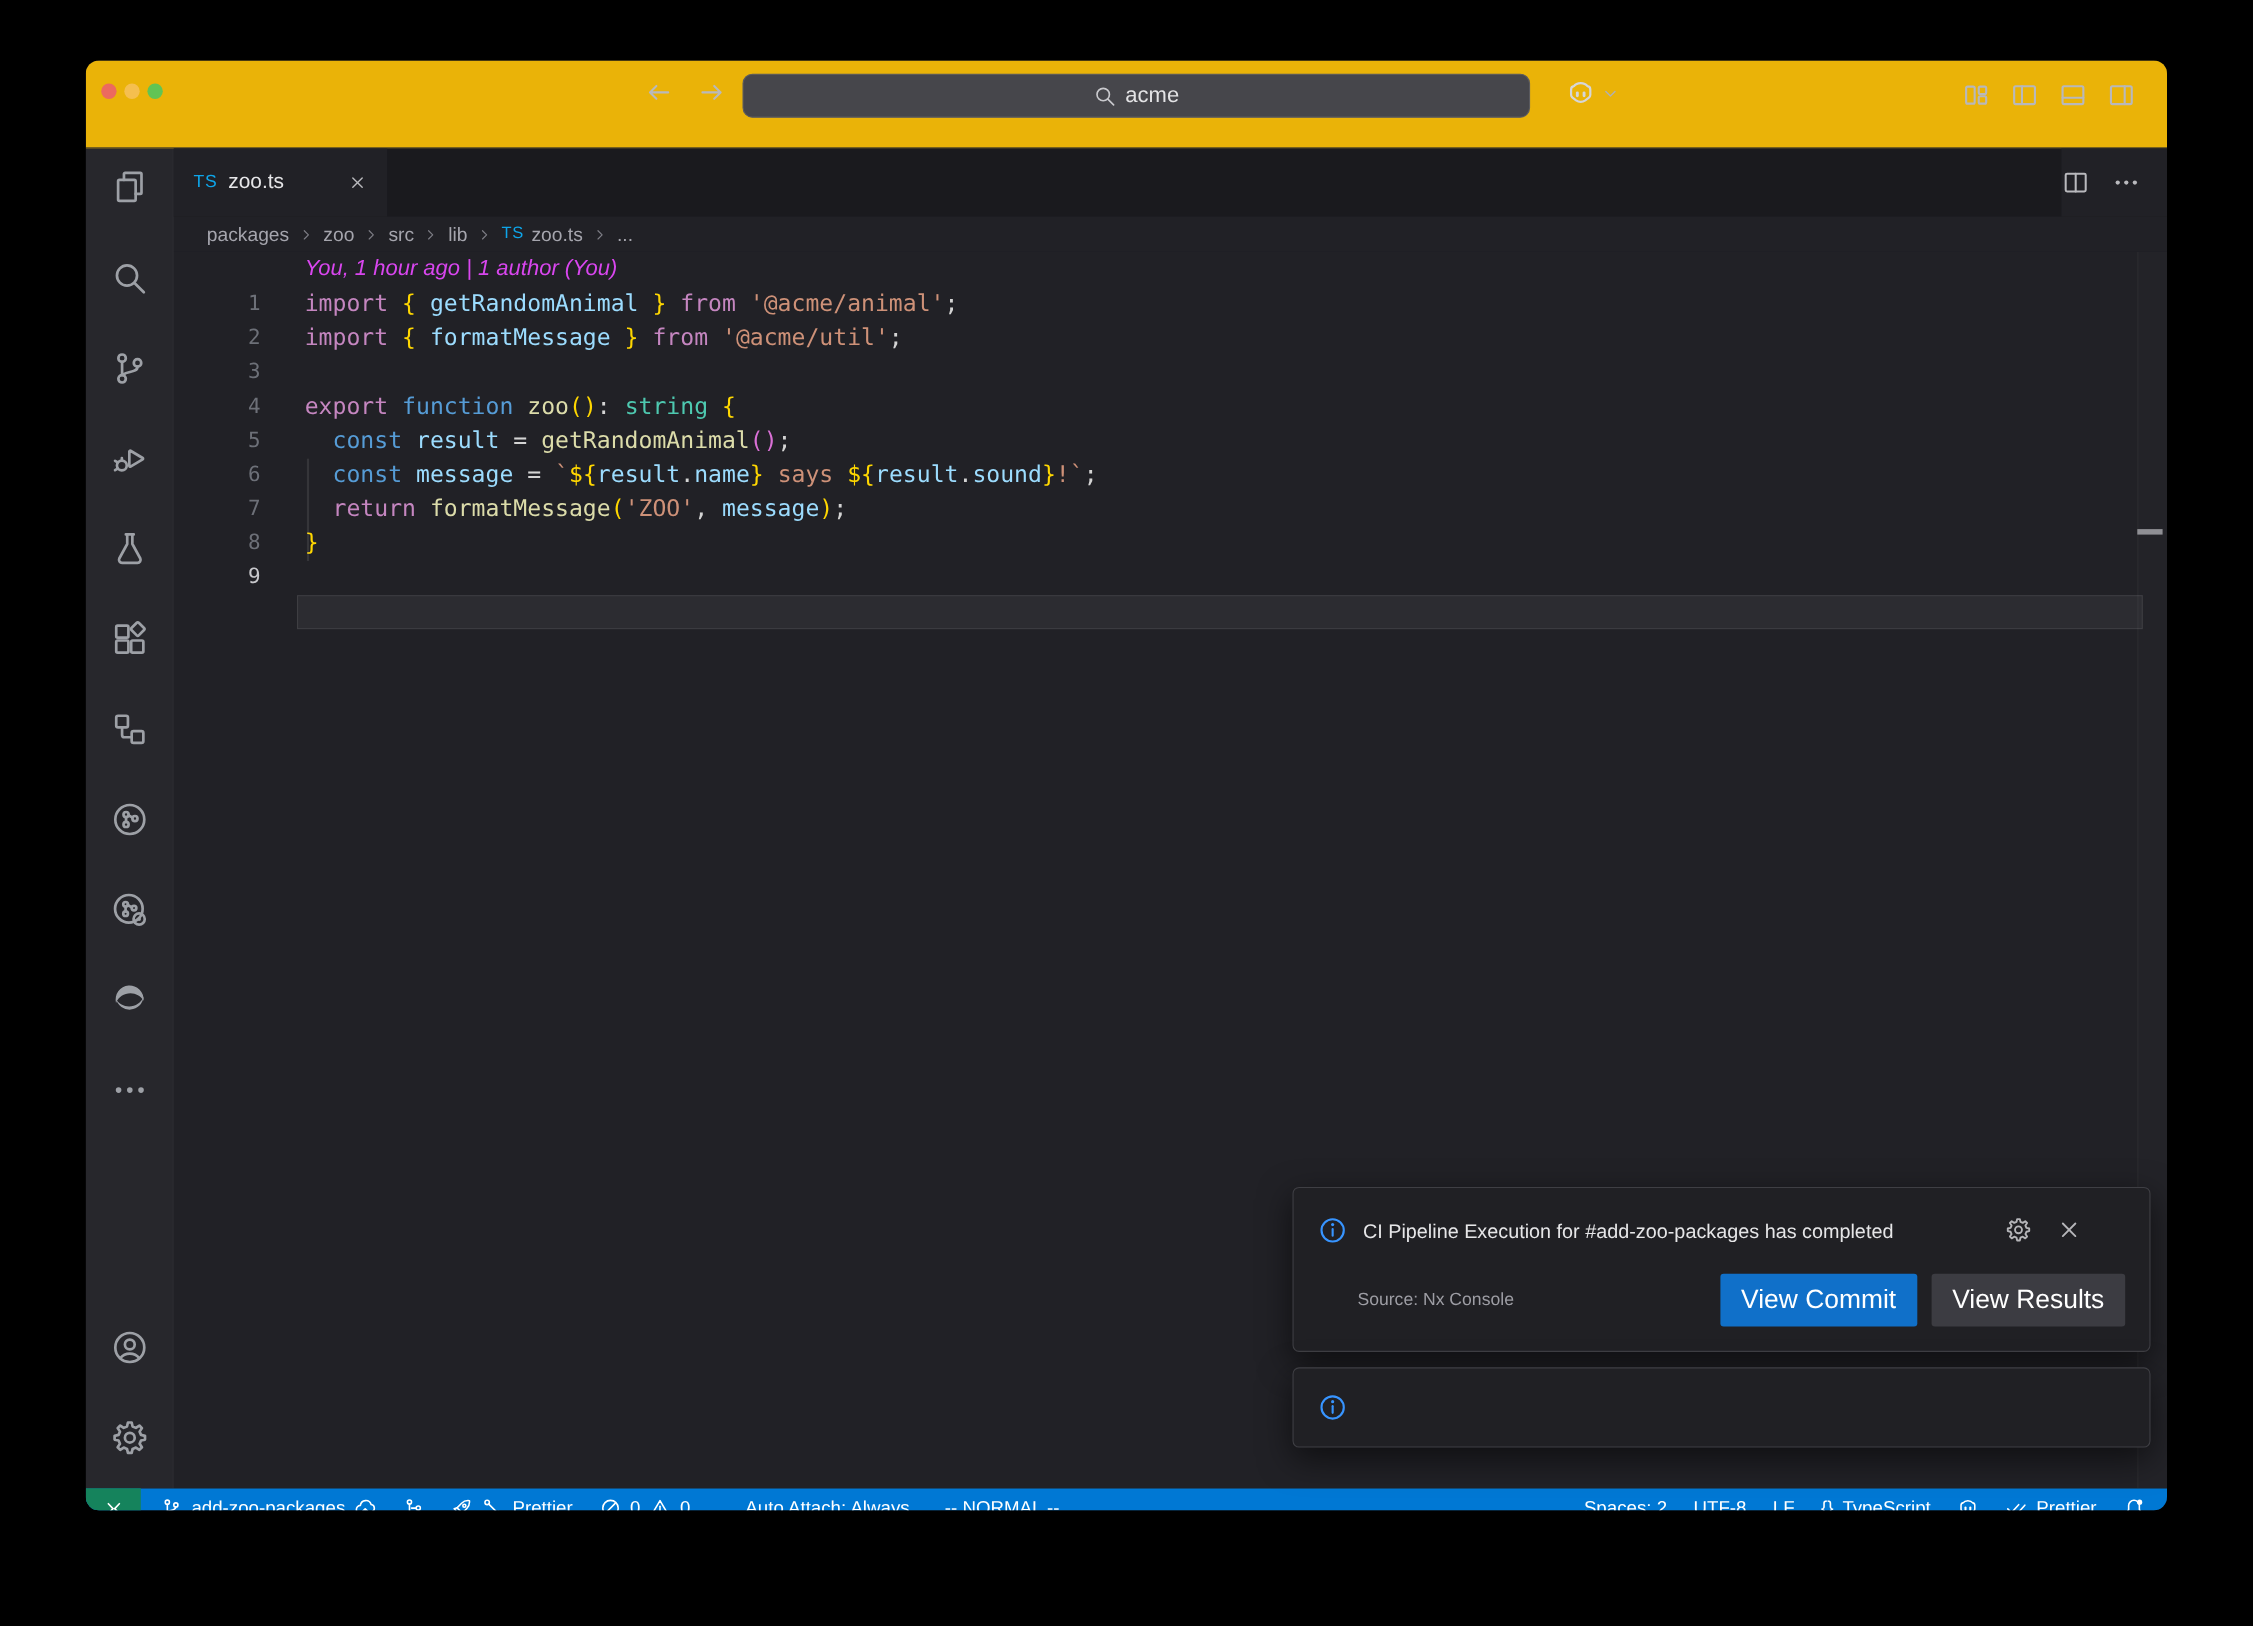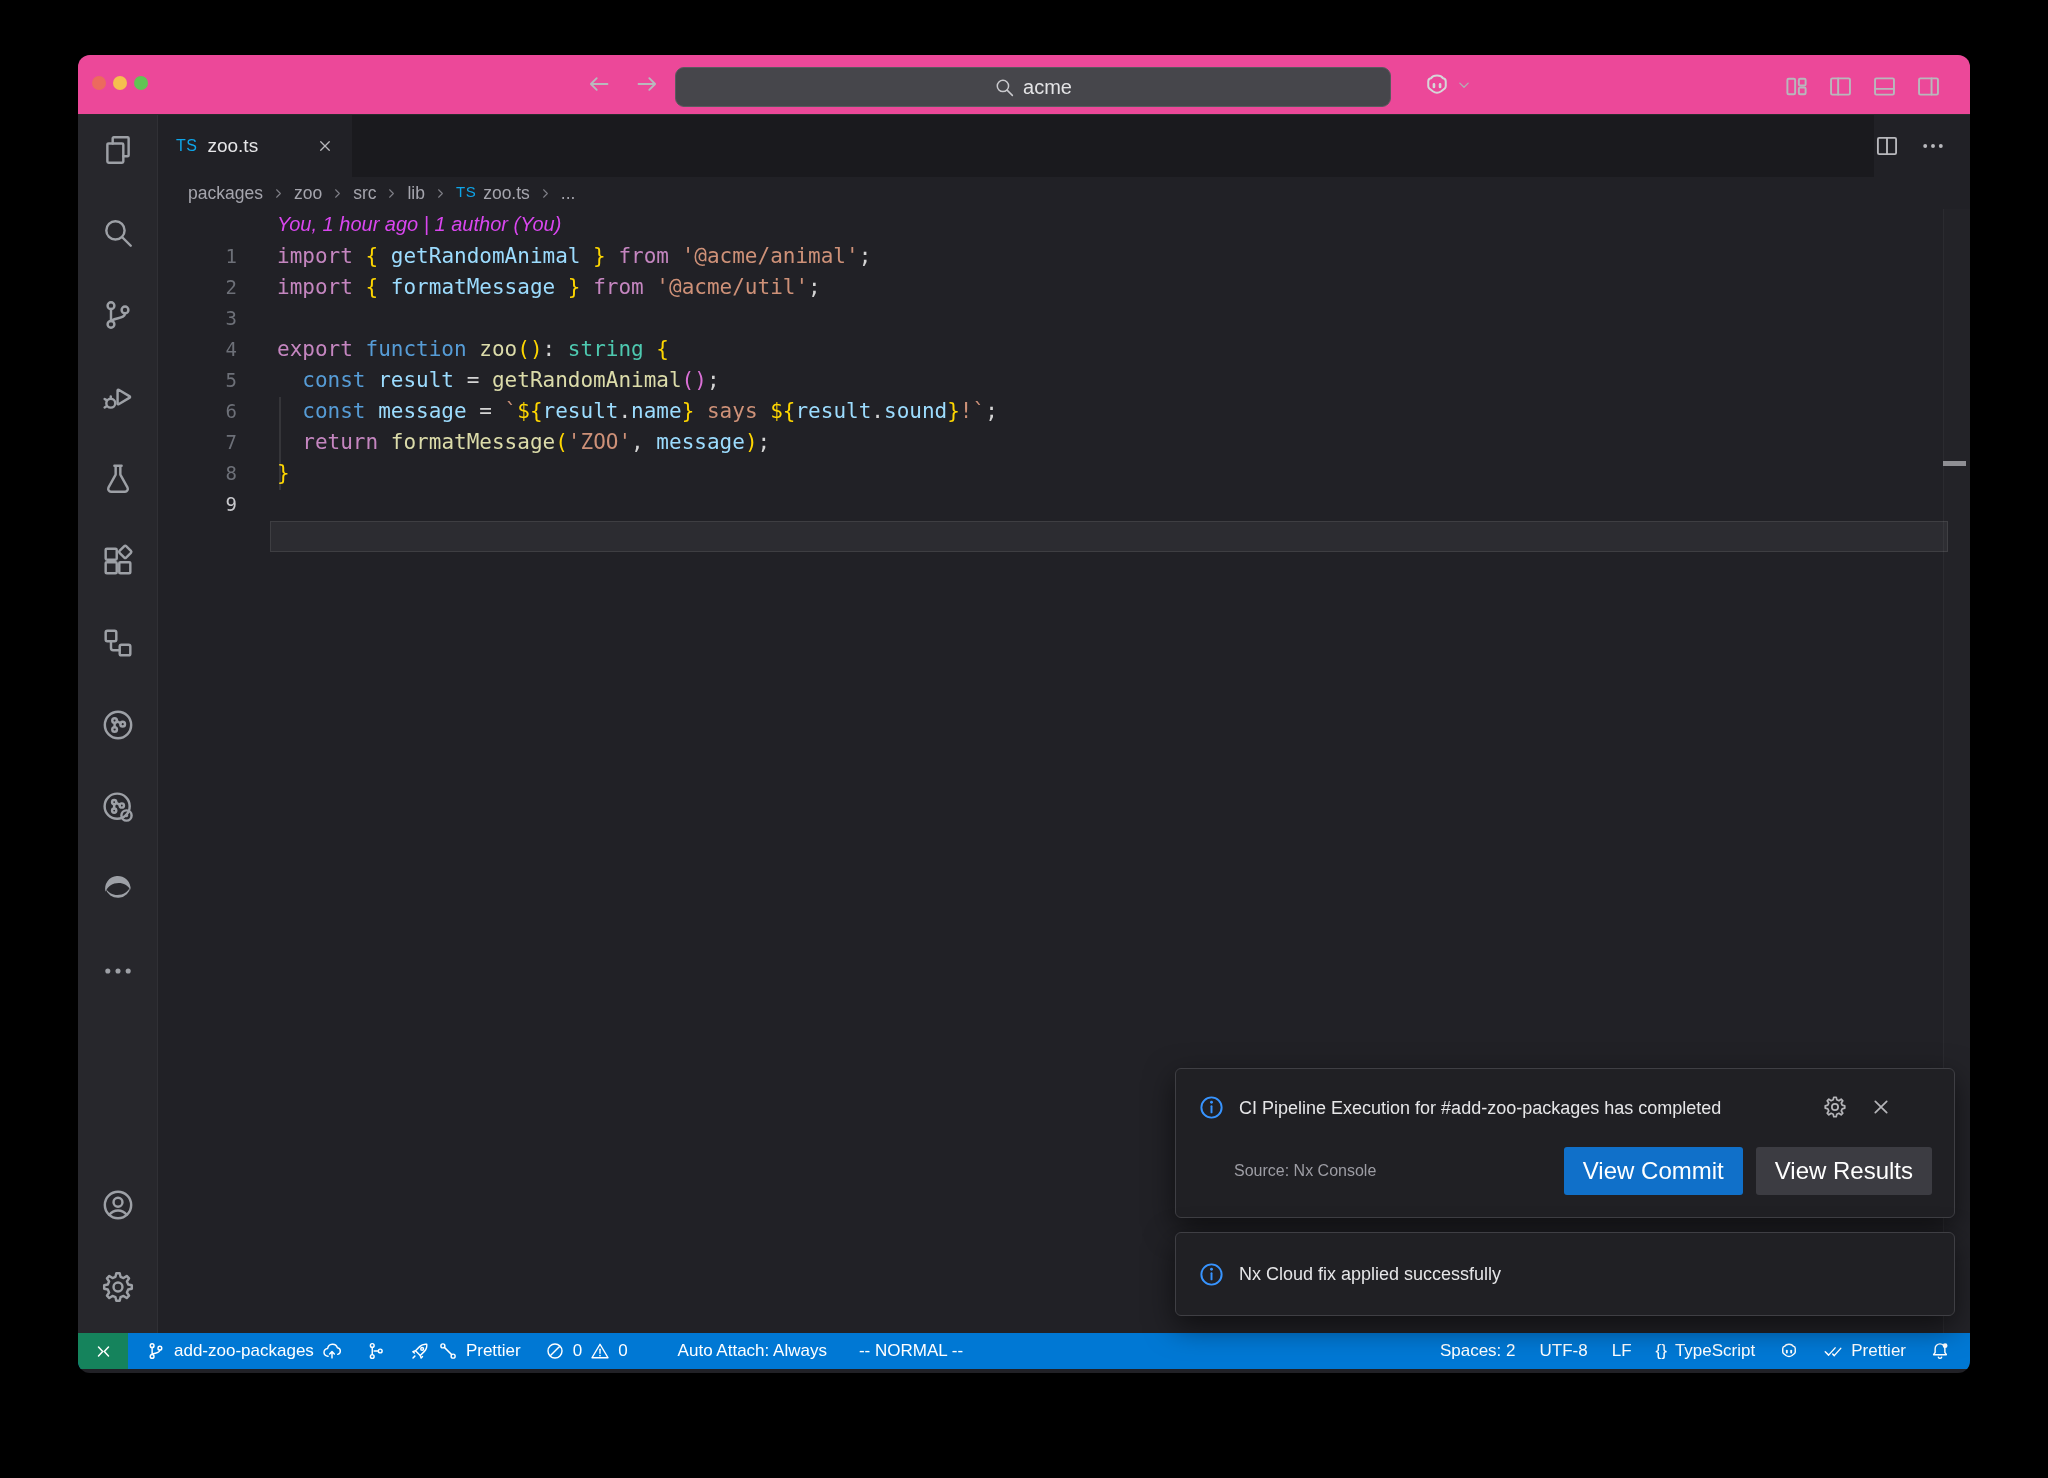--- a/index.html
+++ b/index.html
@@ -2,21 +2,21 @@
 <html style="--accent: #0078D4; --remote-green: #15835C; --btn-primary: #1070C9;"><head>
 <meta charset="utf-8">
 <style>
   * { margin:0; padding:0; box-sizing:border-box; }
   html,body { width:2048px; height:1478px; background:#000; overflow:hidden;
     font-family:"Liberation Sans", sans-serif; }
   .window { position:absolute; left:78px; top:55px; width:1892px; height:1318px;
     background:#212126; border-radius:12px; overflow:hidden; }
 
   
-  .titlebar { position:relative; height:60px; background:#ec4899; border-bottom:1px solid #2a2a2d; }
+  .titlebar { position:relative; height:80px; background:#eab308; border-bottom:1px solid #2a2a2d; }
   .traffic { position:absolute; left:14px; top:21px; display:flex; gap:7px; }
   .tl-dot { width:14px; height:14px; border-radius:50%; }
   .nav-arrows { position:absolute; left:508px; top:16px; display:flex; gap:22px; color:#b9b9bd; }
   .nav-arrows .ic { width:26px; height:26px; }
   .searchbox { position:absolute; left:597px; top:12px; width:716px; height:40px;
     background:#46464b; border:1px solid #5a5a5f; border-radius:9px;
     display:flex; align-items:center; justify-content:center; gap:8px; color:#e3e3e5; font-size:20px; }
   .searchbox .ic { width:21px; height:21px; color:#c9c9cd; }
   .copilot-menu { position:absolute; left:1345px; top:16px; display:flex; align-items:center; gap:4px; color:#d6d6d8; }
   .copilot-menu .ic { width:28px; height:28px; }
@@ -426,21 +426,20 @@
     </div>
     <div class="toast toast2" data-name="notification-nx-cloud-fix">
       <div class="toast-head">
         <span class="info-ic" data-name="info-icon">
             <svg class="ic" viewBox="0 0 16 16">
               <circle cx="8" cy="8" r="6"></circle>
               <path d="M8 7.3v3.6"></path>
               <circle cx="8" cy="4.9" r=".85" fill="currentColor" stroke="none"></circle>
             </svg>
           </span>
-        <span class="toast-title" data-name="notification-title">Nx Cloud fix applied successfully</span>
       </div>
     </div>
   </div>
 
   <div class="statusbar" data-name="status-bar">
     <div class="sb-remote" data-name="remote-indicator">
       <span data-name="remote-icon">
           <svg class="ic" viewBox="0 0 16 16">
             <path d="M4.2 4.6L7.4 8l-3.2 3.4M11.8 4.6L8.6 8l3.2 3.4"></path>
           </svg>

